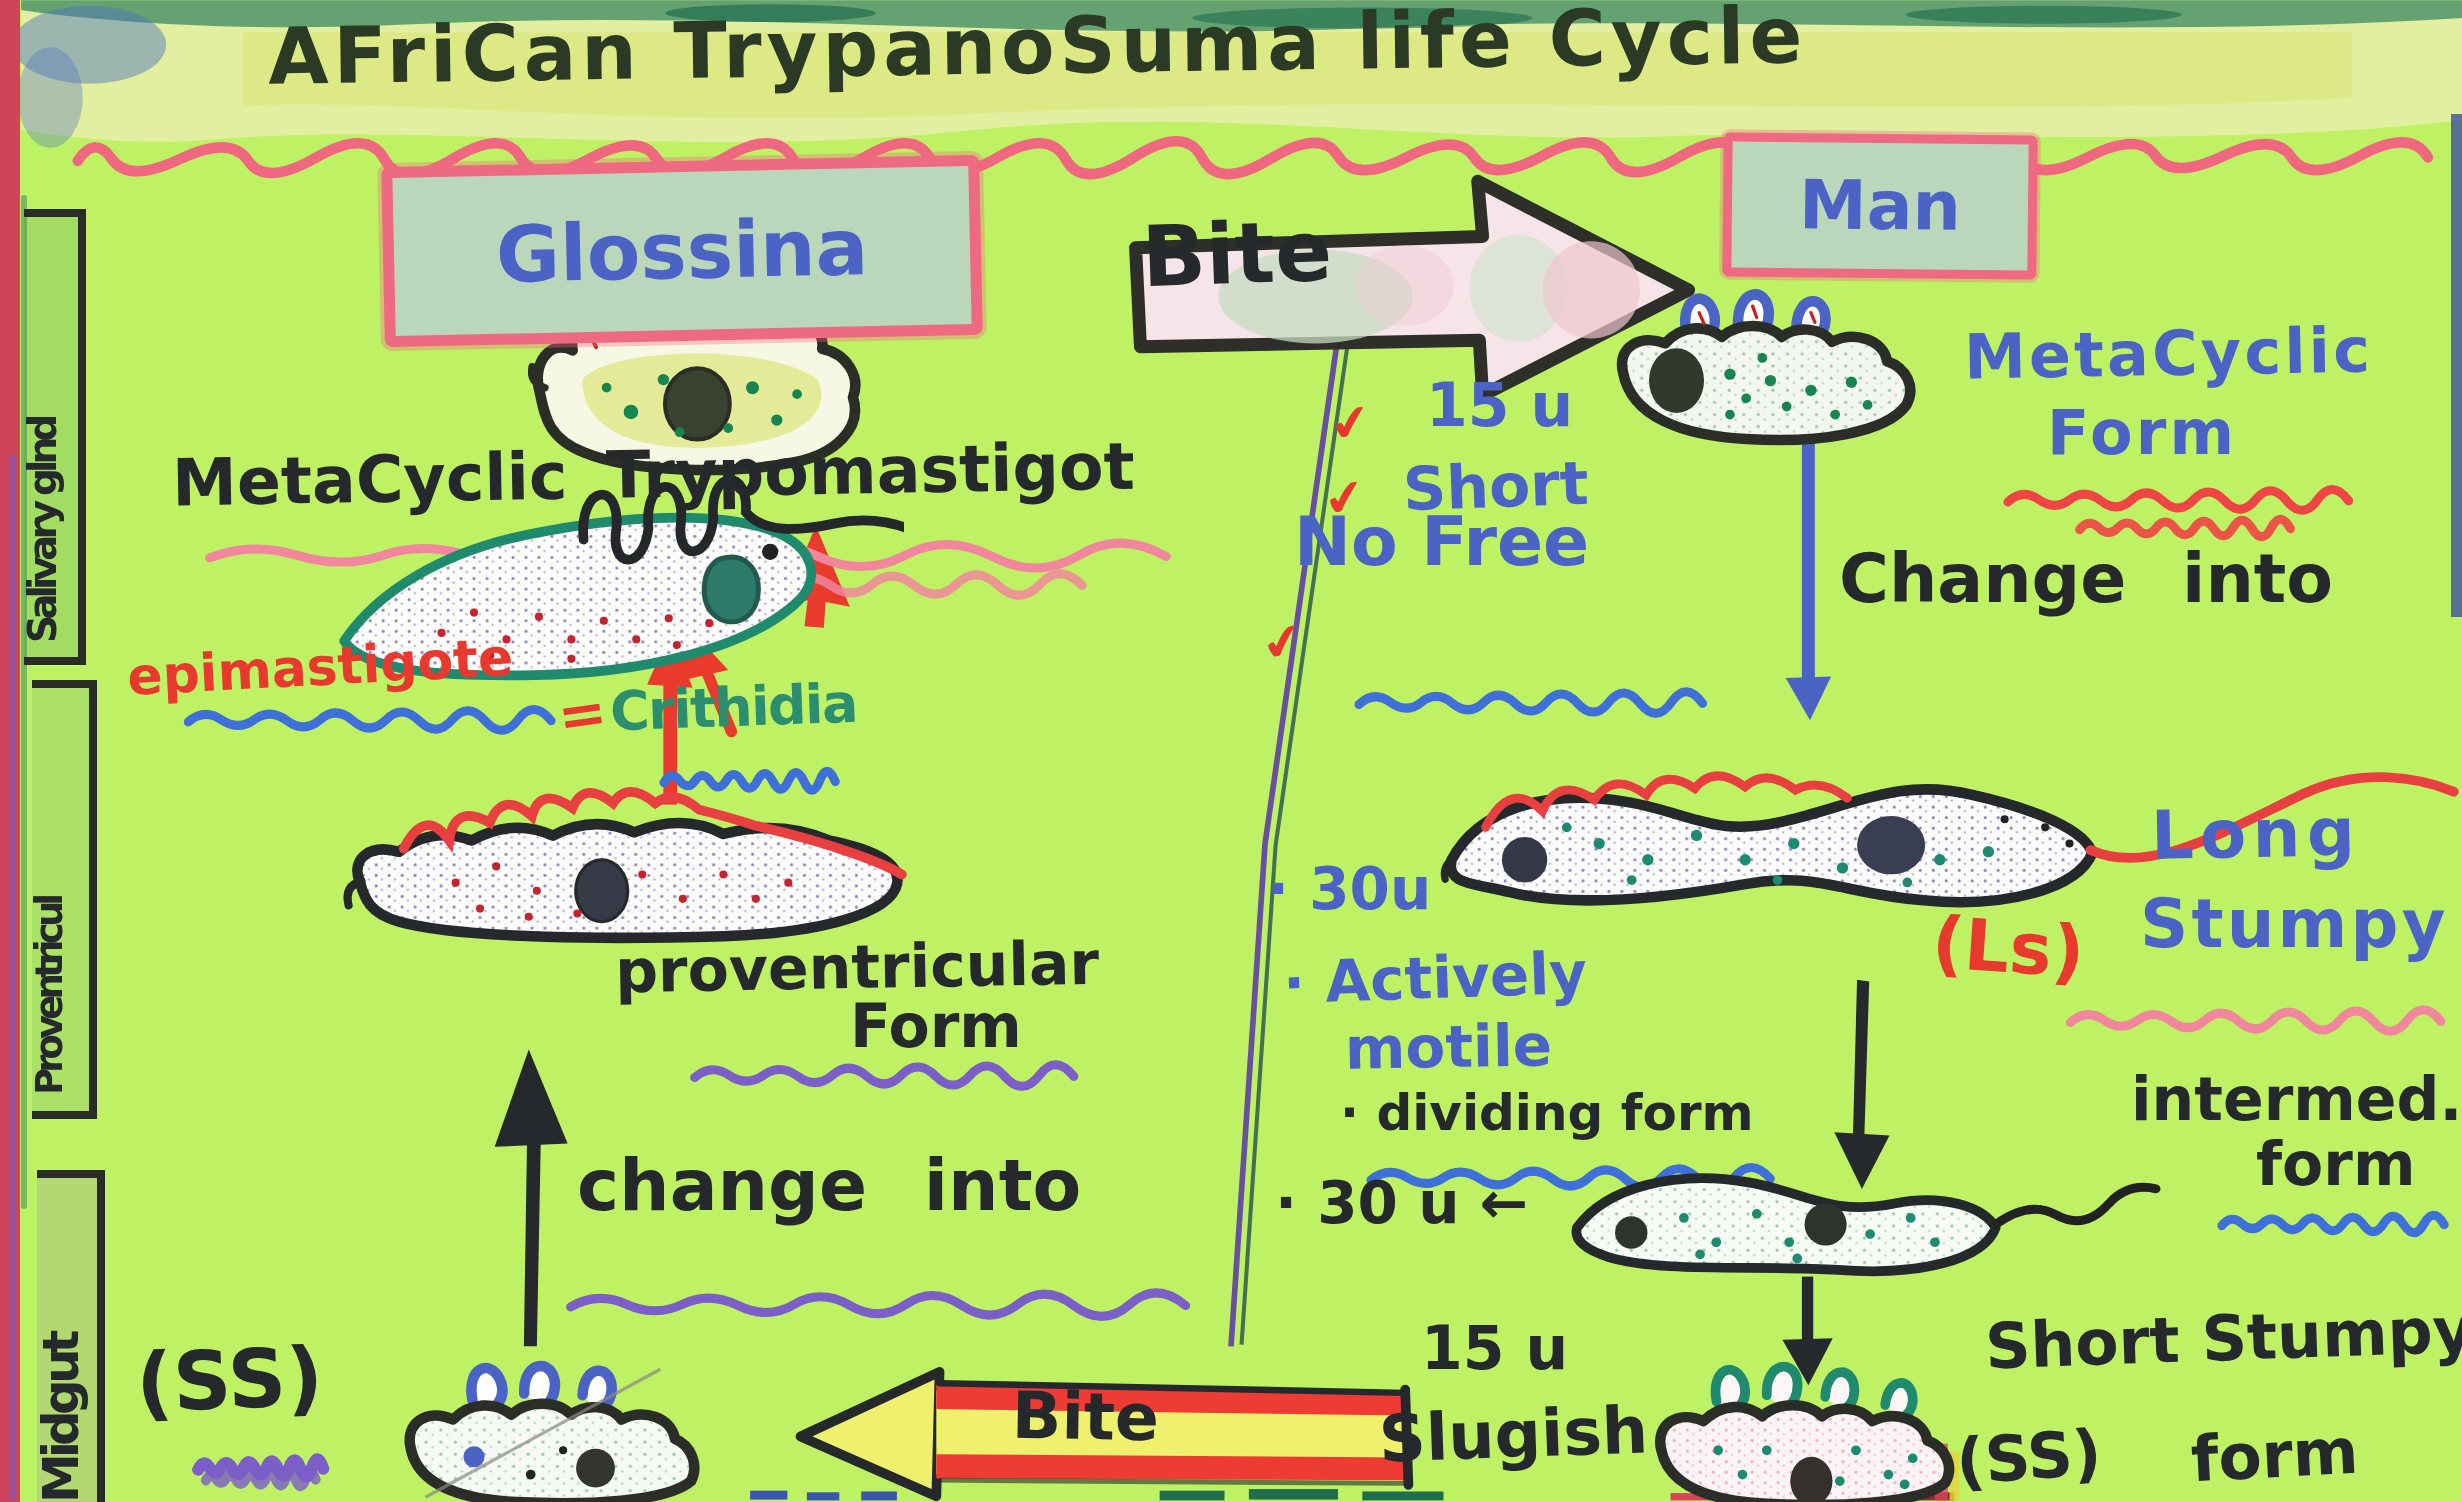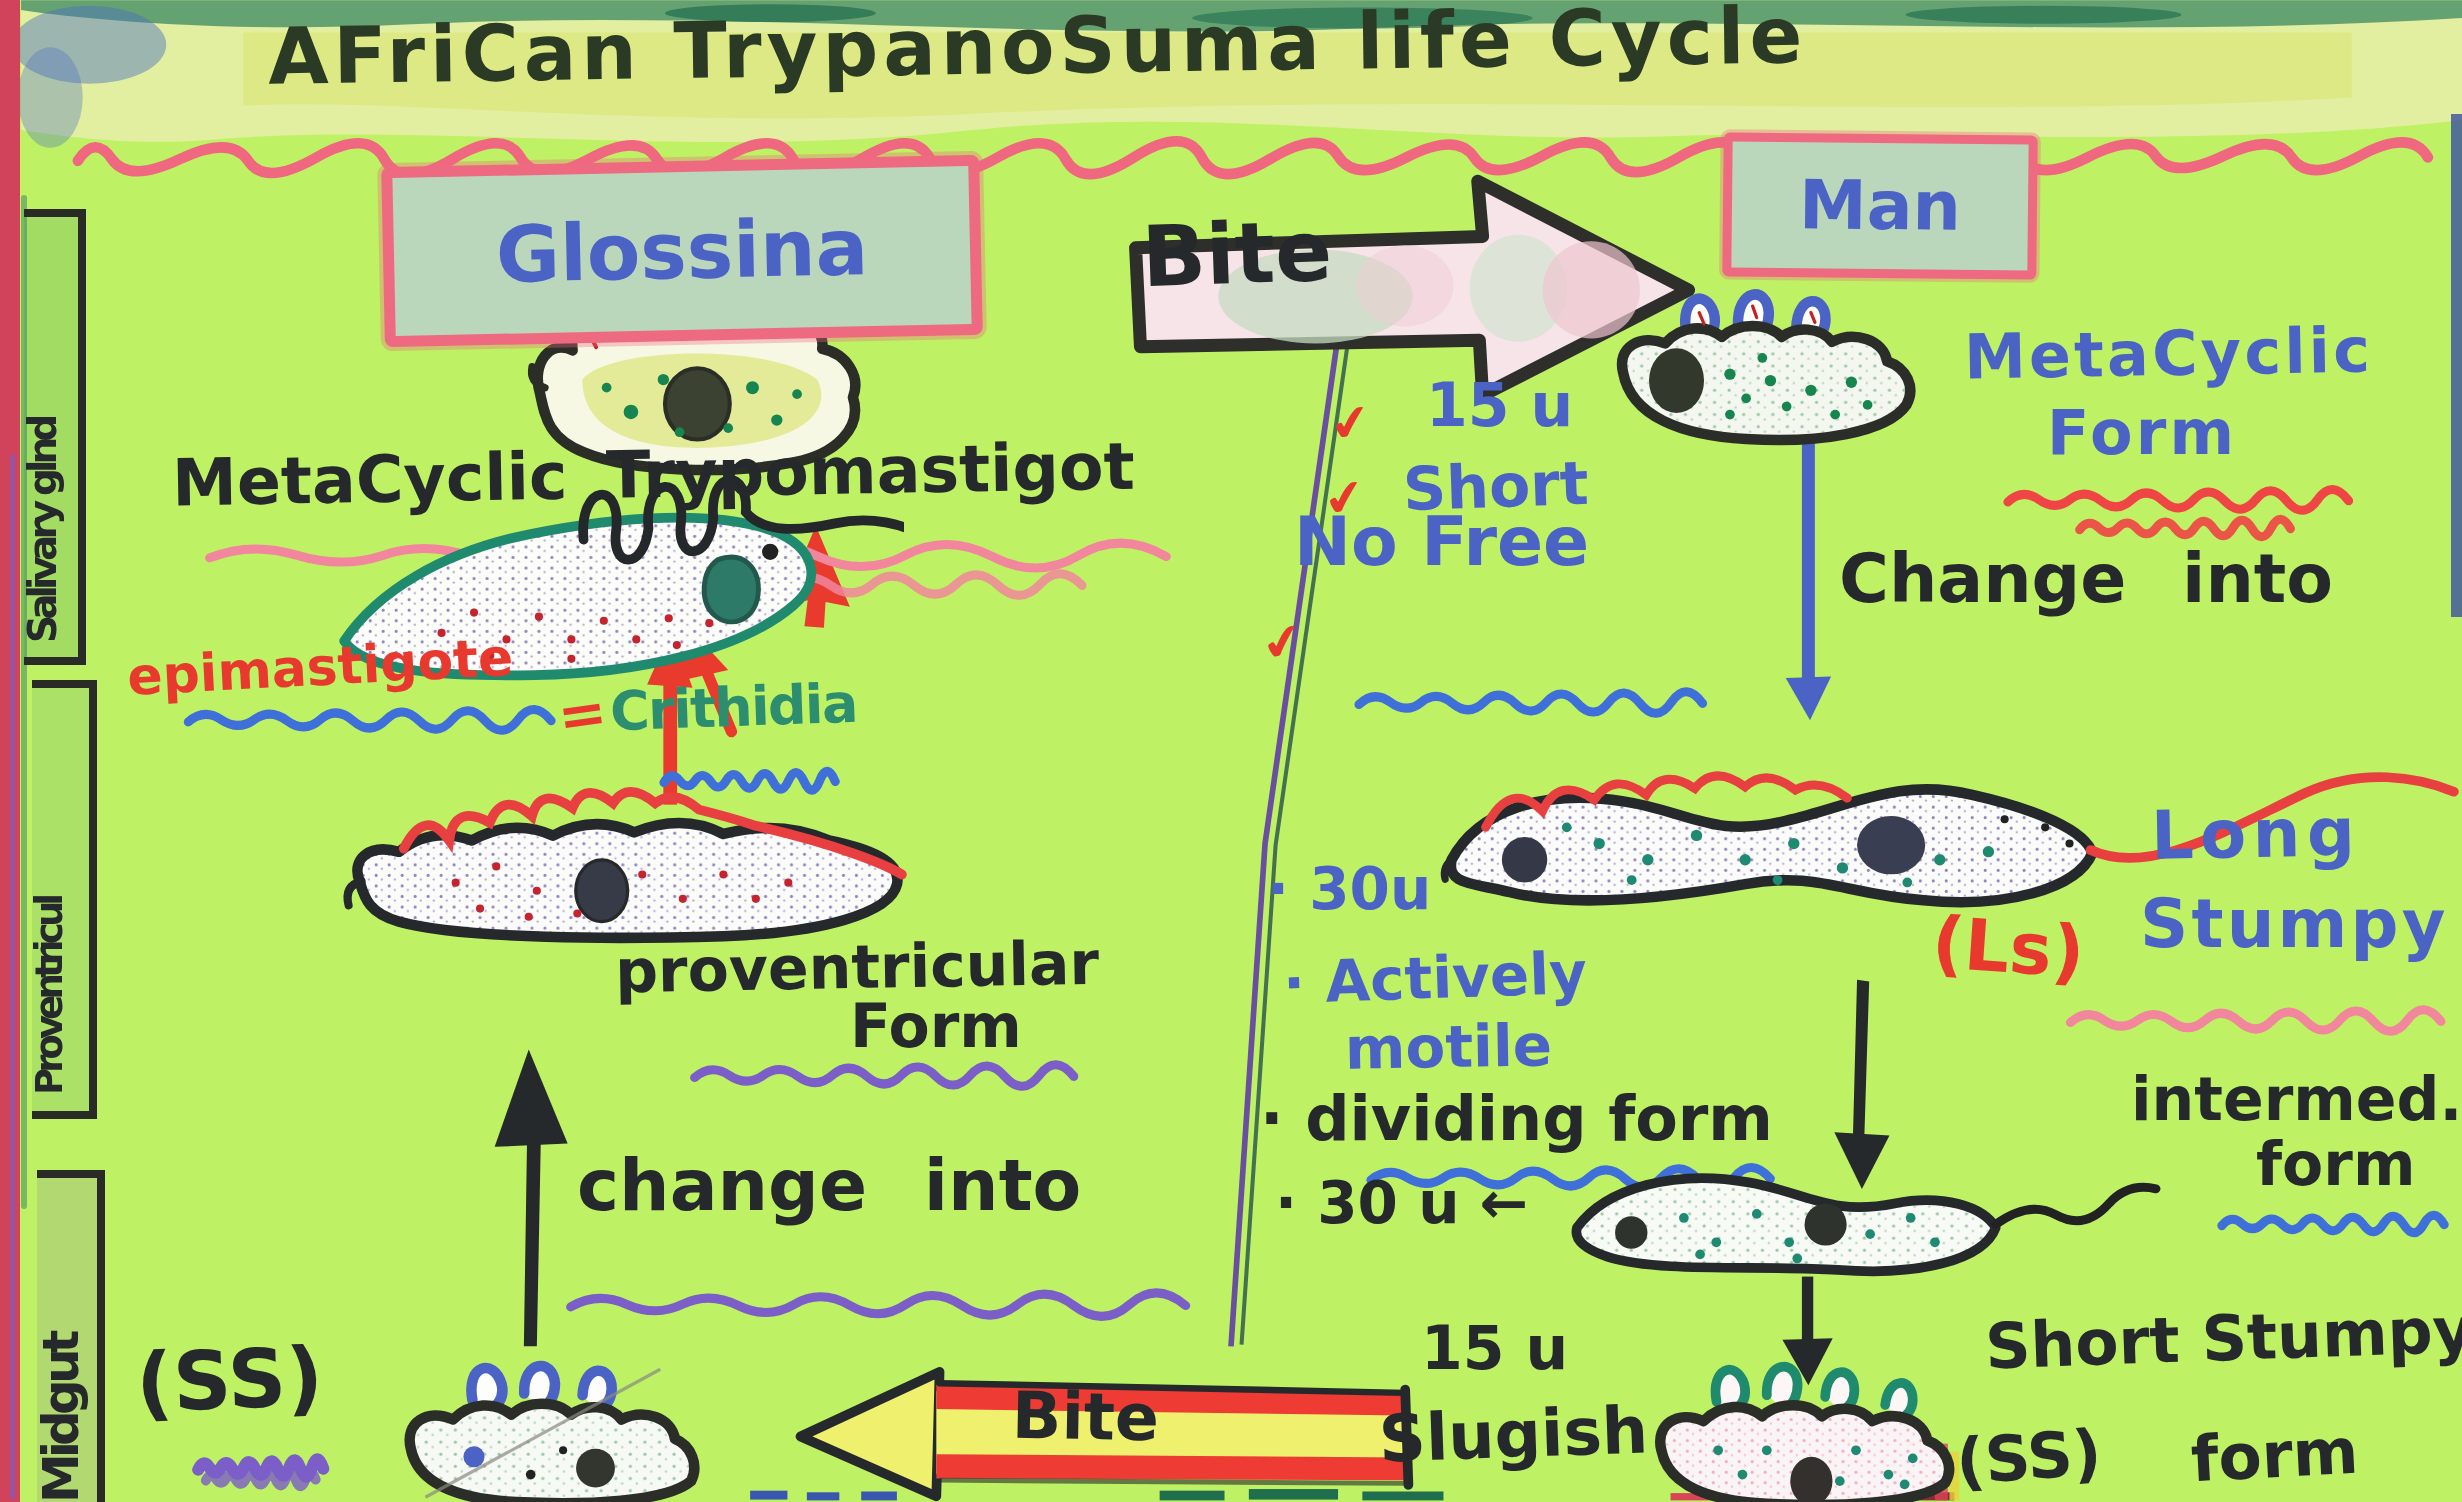--- a/index.html
+++ b/index.html
@@ -345,21 +345,21 @@
     </g>
     <circle cx="750" cy="120" r="5" fill="#222"></circle>
       <circle cx="780" cy="140" r="5" fill="#222"></circle>
       <circle cx="700" cy="110" r="5" fill="#222"></circle>
     <path d="M20,158 q-14,10 -10,26" fill="none" stroke="#26292b" stroke-width="9" stroke-linecap="round"></path>
   </svg>
 
   <div class="abs z3 hand ink-blue" style="left:1267px;top:860px;font-size:58px">· 30u</div>
   <div class="abs z3 hand ink-blue" style="left:1283px;top:949px;font-size:58px;transform:rotate(-2deg)">· Actively</div>
   <div class="abs z3 hand ink-blue" style="left:1345px;top:1018px;font-size:58px;transform:rotate(-1deg)">motile</div>
-  <div class="abs z3 hand ink-black" style="left:1260px;top:1088px;font-size:62px">· dividing form</div>
+  <div class="abs z3 hand ink-black" style="left:1340px;top:1088px;font-size:50px">· dividing form</div>
   <div class="abs z2 wv" style="left:1364px;top:1165px;width:415px;height:23px">
     <svg viewBox="0 0 240 20" preserveAspectRatio="none">
         <path class="wp" style="stroke:#3f6fd8" d="M4,13 q10,-12 21,-2 t21,0 t21,1 t21,-1 t21,1 t21,-1 t21,1 t21,-1 t21,1 t21,-1 t21,1"></path>
       </svg>
   </div>
 
   <div class="abs z3 hand ink-red" style="left:1932px;top:912px;font-size:71px;transform:rotate(4deg)">(Ls)</div>
   <div class="abs z3 hand ink-blue" style="left:2151px;top:801px;font-size:67px;letter-spacing:6.5px;transform:rotate(-1deg)">Long</div>
   <div class="abs z3 hand ink-blue" style="left:2140px;top:891px;font-size:67px;letter-spacing:3.2px">Stumpy</div>
   <div class="abs z2 wv" style="left:2064px;top:1007px;width:385px;height:24px">

